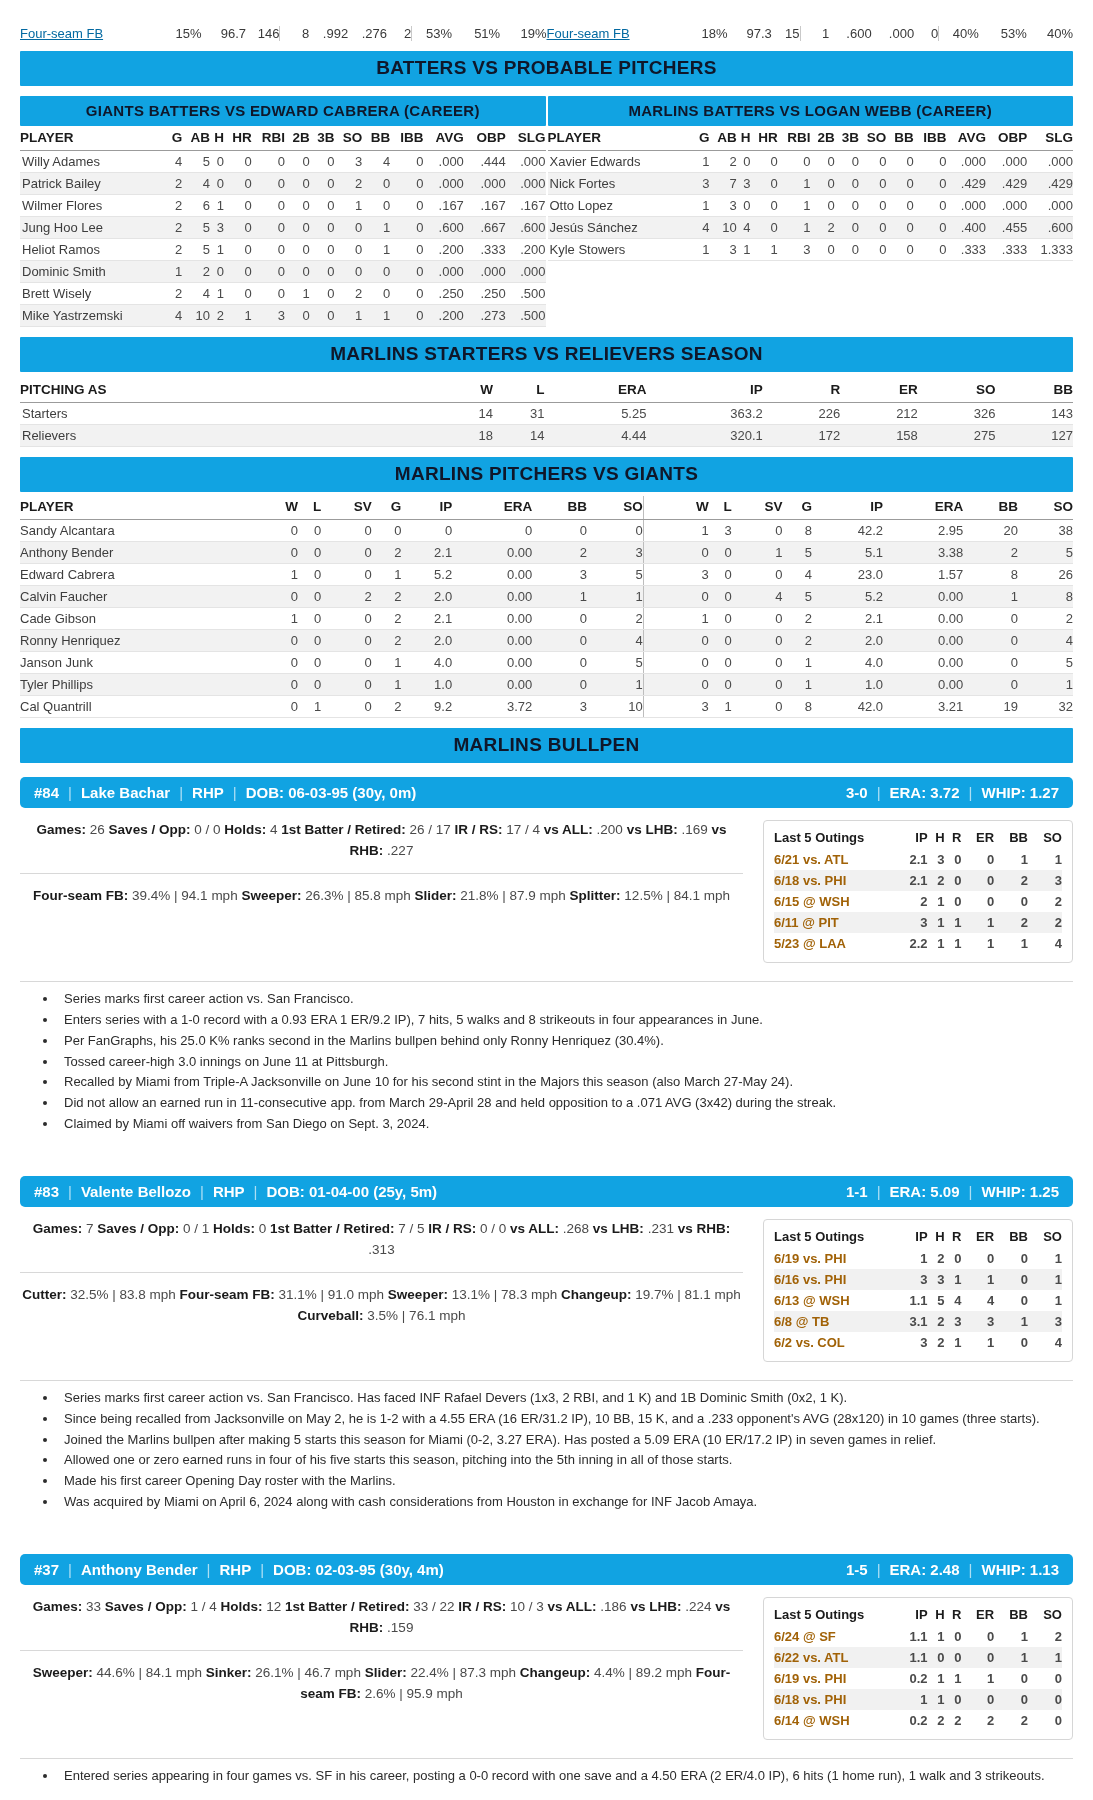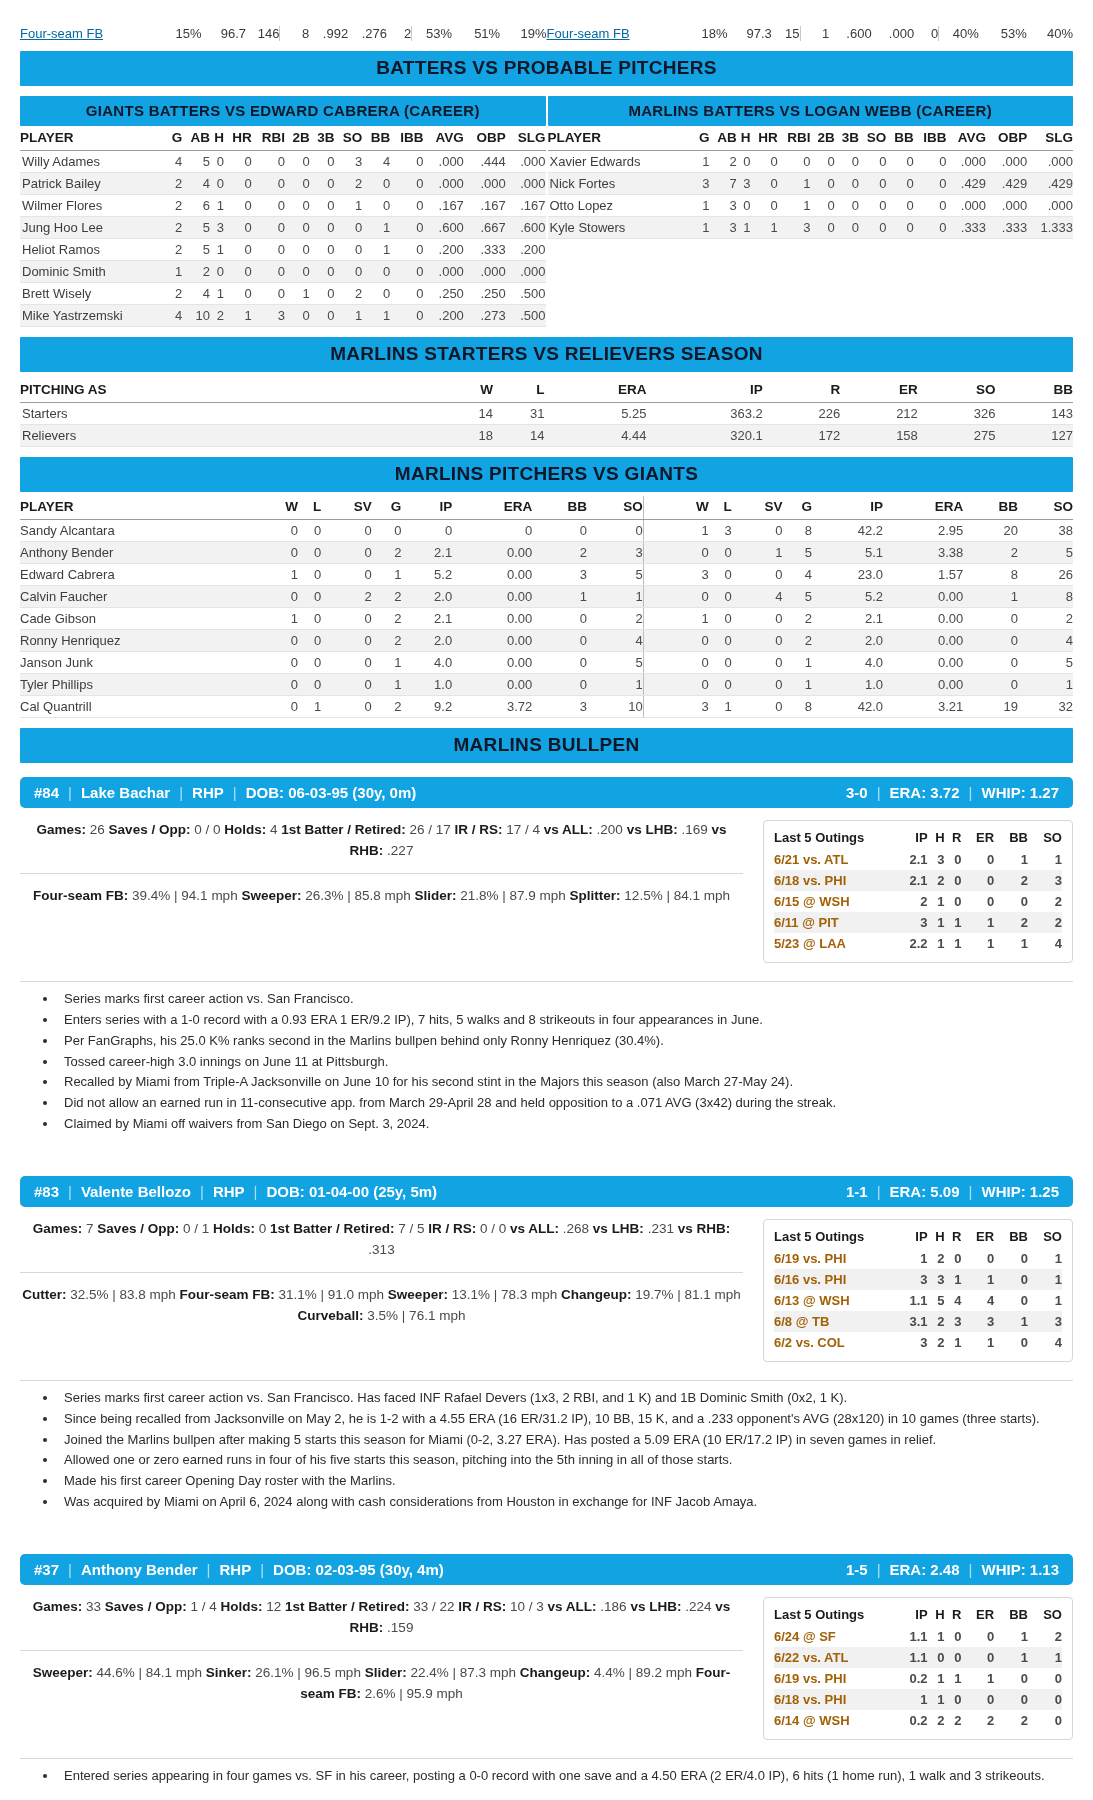--- a/index.html
+++ b/index.html
@@ -368,20 +368,36 @@
               <td>0</td>
               <td>0</td>
               <td>0</td>
               <td>0</td>
               <td>0</td>
               <td>.000</td>
               <td>.000</td>
               <td>.000</td>
             </tr>
             <tr>
+              <td class="l">Jesús Sánchez</td>
+              <td>4</td>
+              <td>10</td>
+              <td>4</td>
+              <td>0</td>
+              <td>1</td>
+              <td>2</td>
+              <td>0</td>
+              <td>0</td>
+              <td>0</td>
+              <td>0</td>
+              <td>.400</td>
+              <td>.455</td>
+              <td>.600</td>
+            </tr>
+            <tr>
               <td class="l">Kyle Stowers</td>
               <td>1</td>
               <td>3</td>
               <td>1</td>
               <td>1</td>
               <td>3</td>
               <td>0</td>
               <td>0</td>
               <td>0</td>
               <td>0</td>
@@ -852,21 +868,21 @@
             <span class="pipe">|</span>
             <span>ERA: 2.48</span>
             <span class="pipe">|</span>
             <span>WHIP: 1.13</span>
           </div>
         </div>
         <div class="pbody">
           <div class="pinfo">
             <div><b>Games:</b><span> 33 </span><b>Saves / Opp:</b><span> 1 / 4 </span><b>Holds:</b><span> 12 </span><b>1st Batter / Retired:</b><span> 33 / 22 </span><b>IR / RS:</b><span> 10 / 3 </span><b>vs ALL:</b><span> .186 </span><b>vs LHB:</b><span> .224 </span><b>vs RHB:</b><span> .159</span></div>
             <div class="rule"></div>
-            <div><b>Sweeper:</b><span> 44.6% | 84.1 mph </span><b>Sinker:</b><span> 26.1% | 96.5 mph </span><b>Slider:</b><span> 22.4% | 87.3 mph </span><b>Changeup:</b><span> 4.4% | 89.2 mph </span><b>Four-seam FB:</b><span> 2.6% | 95.9 mph</span></div>
+            <div><b>Sweeper:</b><span> 44.6% | 84.1 mph </span><b>Sinker:</b><span> 26.1% | 46.7 mph </span><b>Slider:</b><span> 22.4% | 87.3 mph </span><b>Changeup:</b><span> 4.4% | 89.2 mph </span><b>Four-seam FB:</b><span> 2.6% | 95.9 mph</span></div>
           </div>
           <div class="outbox">
             <table class="outings">
               <thead>
                 <tr>
                   <th class="l" style="width: 42%;">Last 5 Outings</th>
                   <th>IP</th>
                   <th>H</th>
                   <th>R</th>
                   <th>ER</th>

